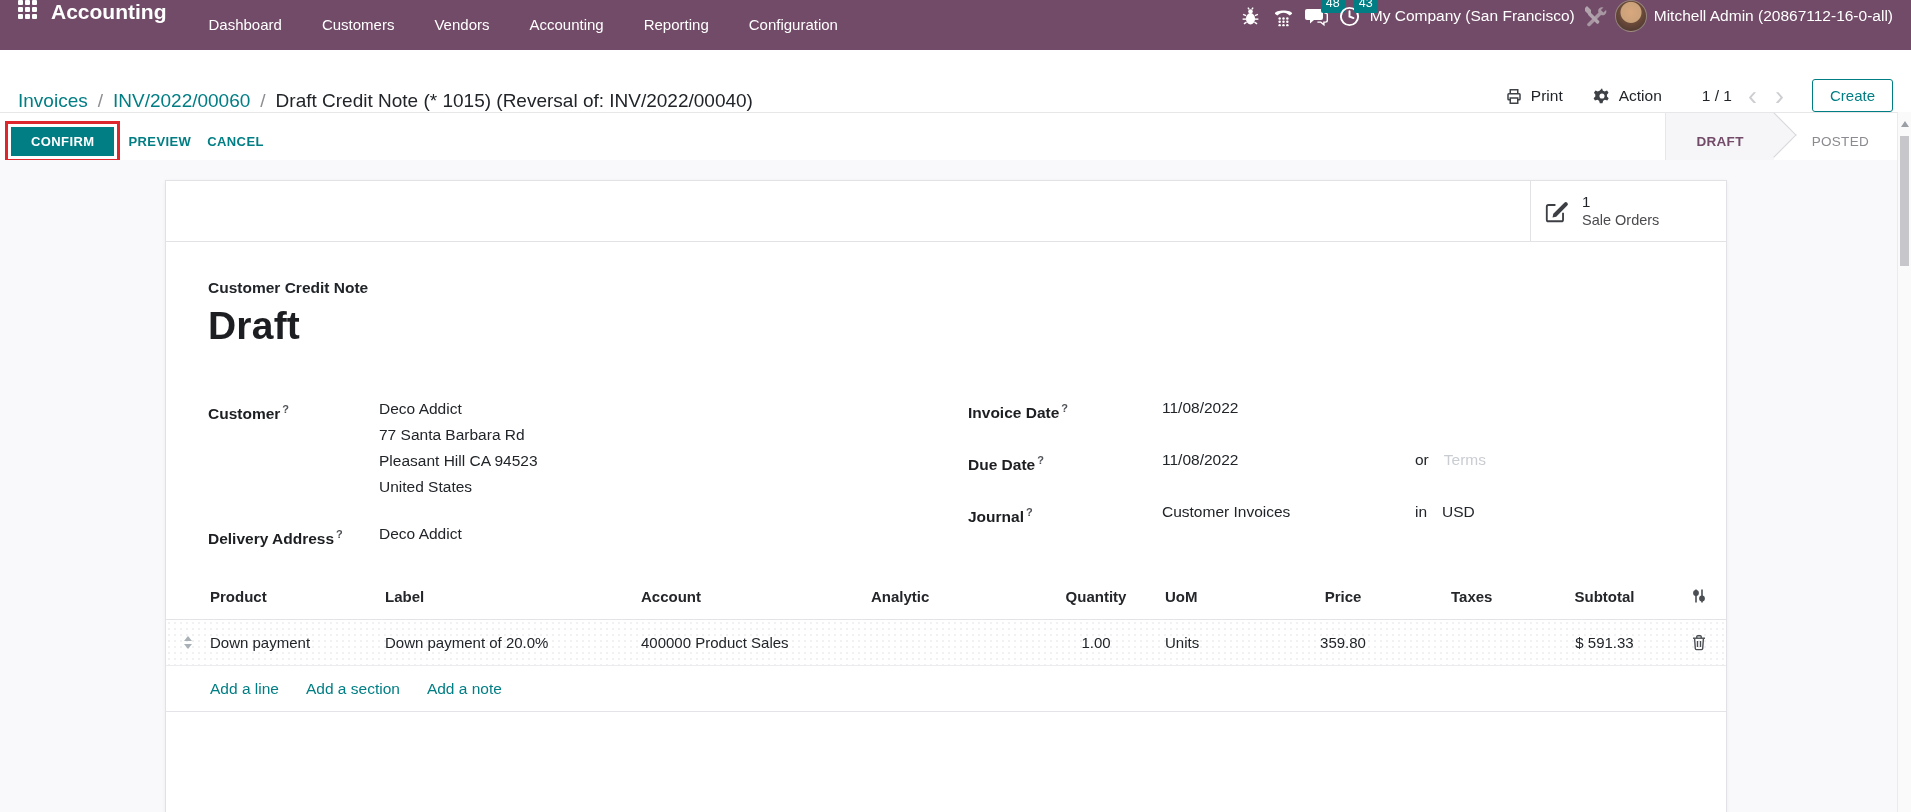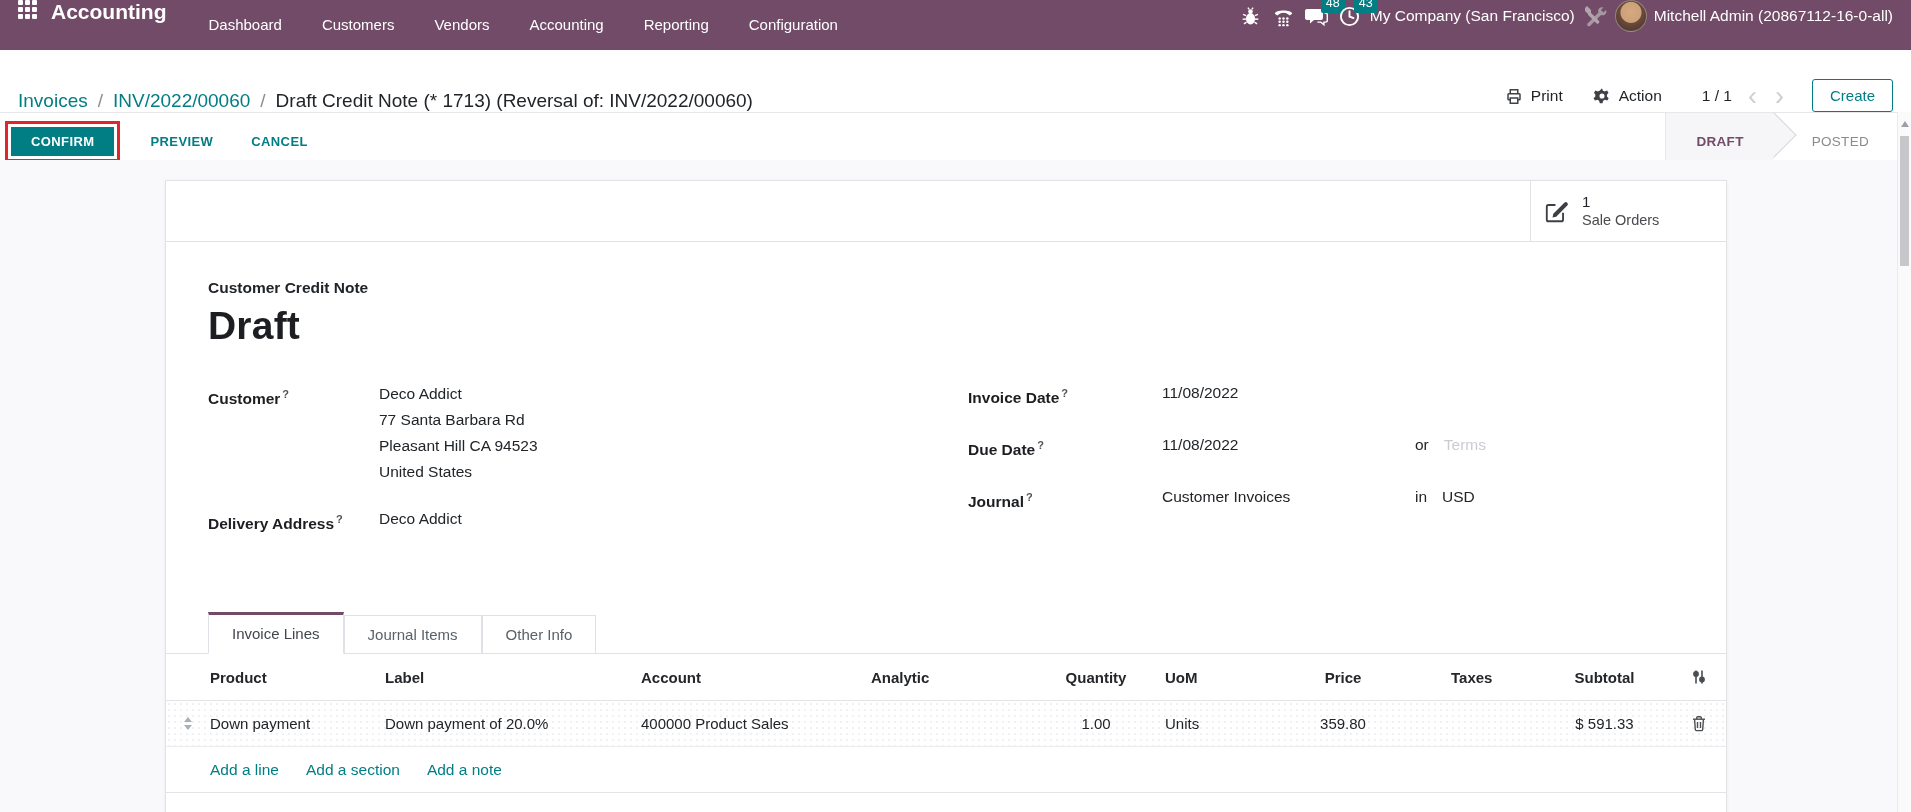--- a/index.html
+++ b/index.html
@@ -39,21 +39,21 @@
           border-radius:3px;cursor:pointer;margin-left:26px;font-family:inherit}
 
   
   .controlrow{position:absolute;top:112px;left:0;right:0;height:58px;border-top:1px solid #e7e7ea;
               border-bottom:1px solid #e3e3e7;background:#fff;display:flex;align-items:center;
               padding-left:5px;box-sizing:border-box}
   .confirmwrap{border:3px solid #e0262d;padding:3px;display:inline-block;line-height:0}
   .btn-primary{background:#017E84;color:#fff;border:none;font-size:13px;font-weight:700;letter-spacing:.4px;
                padding:8px 20px;cursor:pointer;font-family:inherit;line-height:1}
   .btn-link{background:none;border:none;color:#017E84;font-size:13px;font-weight:700;letter-spacing:.4px;
-            padding:8px 8px;cursor:pointer;font-family:inherit;margin-left:22px}
+            padding:8px 8px;cursor:pointer;font-family:inherit;}
   .statusbar{position:absolute;right:14px;top:0;bottom:0;display:flex;align-items:stretch}
   .step{display:flex;align-items:center;font-size:13.5px;letter-spacing:.3px;position:relative;cursor:pointer}
   .step.active{background:#f6f6f8;color:#714B67;font-weight:700;border-left:1px solid #e7e7ea;padding:0 30px}
   .step.active::after{content:'';position:absolute;right:-16px;top:6px;width:31px;height:31px;
                       transform:rotate(45deg);background:#f6f6f8;border-top:1px solid #d8d8dc;
                       border-right:1px solid #d8d8dc;z-index:1}
   .step.future{color:#8a8a90;padding:0 28px 0 38px;z-index:2}
 
   
   .content{position:absolute;top:160px;left:0;right:14px;bottom:0;background:#f9f9fb;overflow:hidden}
@@ -62,21 +62,21 @@
   .strip{height:60px;border-bottom:1px solid #e2e2e6;position:relative}
   .smartbtn{position:absolute;right:0;top:0;width:196px;height:60px;border-left:1px solid #e2e2e6;
             display:flex;align-items:center;gap:13px;padding:0 12px;cursor:pointer;box-sizing:border-box}
   .smartcnt{font-size:15px;line-height:1.3;color:#212529}
   .smartlbl{font-size:14.5px;color:#4a4a4f;line-height:1.3}
 
   .sbody{padding:0 42px}
   .doctype{margin-top:37px;font-size:15.5px;font-weight:700}
   .state{margin:7px 0 0;font-size:39px;font-weight:700;letter-spacing:.2px;color:#1c1e21}
 
-  .fields{display:flex;margin-top:33px}
+  .fields{display:flex;margin-top:48px}
   .fg-left{width:560px}
   .fg-right{margin-left:200px}
   .frow{display:flex;margin-bottom:23px;font-size:15.5px;line-height:24px}
   .fg-left .frow{line-height:26px;margin-bottom:21px}
   .flabel{width:171px;font-weight:700;color:#1c1e21}
   .fg-right .flabel{width:194px}
   sup.q{font-size:11px;color:#4f5257;font-weight:700;margin-left:2px}
   .fvalue{width:253px;cursor:text}
   .addr div{cursor:text}
   .orspan{margin-right:15px}
@@ -206,21 +206,21 @@
       <span class="navtxt">Mitchell Admin (20867112-16-0-all)</span>
     </div>
   </header>
 
   <div class="crumbrow">
     <nav class="breadcrumb">
       <a>Invoices</a>
       <span class="sep">/</span>
       <a>INV/2022/00060</a>
       <span class="sep">/</span>
-      <span class="current">Draft Credit Note (* 1713) (Reversal of: INV/2022/00060)</span>
+      <span class="current">Draft Credit Note (* 1015) (Reversal of: INV/2022/00040)</span>
     </nav>
     <div class="crumbright">
       <div class="tool">
         <svg width="18" height="18" viewBox="0 0 24 24" fill="none" stroke="#3e4247" stroke-width="2">
           <rect x="4" y="9" width="16" height="8" rx="1"></rect>
           <path d="M7 9 V3.5 H17 V9"></path>
           <path d="M7 14.5 H17 V21.5 H7 Z" fill="#fff"></path>
         </svg>
         <span>Print</span>
       </div>
@@ -312,25 +312,20 @@
               <span class="flabel">
                 <span>Journal</span><sup class="q">?</sup>
               </span>
               <span class="fvalue">Customer Invoices</span>
               <span class="orspan">in</span>
               <span>USD</span>
             </div>
           </div>
         </div>
 
-        <div class="tabs">
-          <div class="tab active">Invoice Lines</div>
-          <div class="tab">Journal Items</div>
-          <div class="tab">Other Info</div>
-        </div>
 
         <div class="table">
           <div class="tgrid thead">
             <div></div>
             <div>Product</div>
             <div>Label</div>
             <div>Account</div>
             <div>Analytic</div>
             <div class="num">Quantity</div>
             <div class="uompad">UoM</div>

